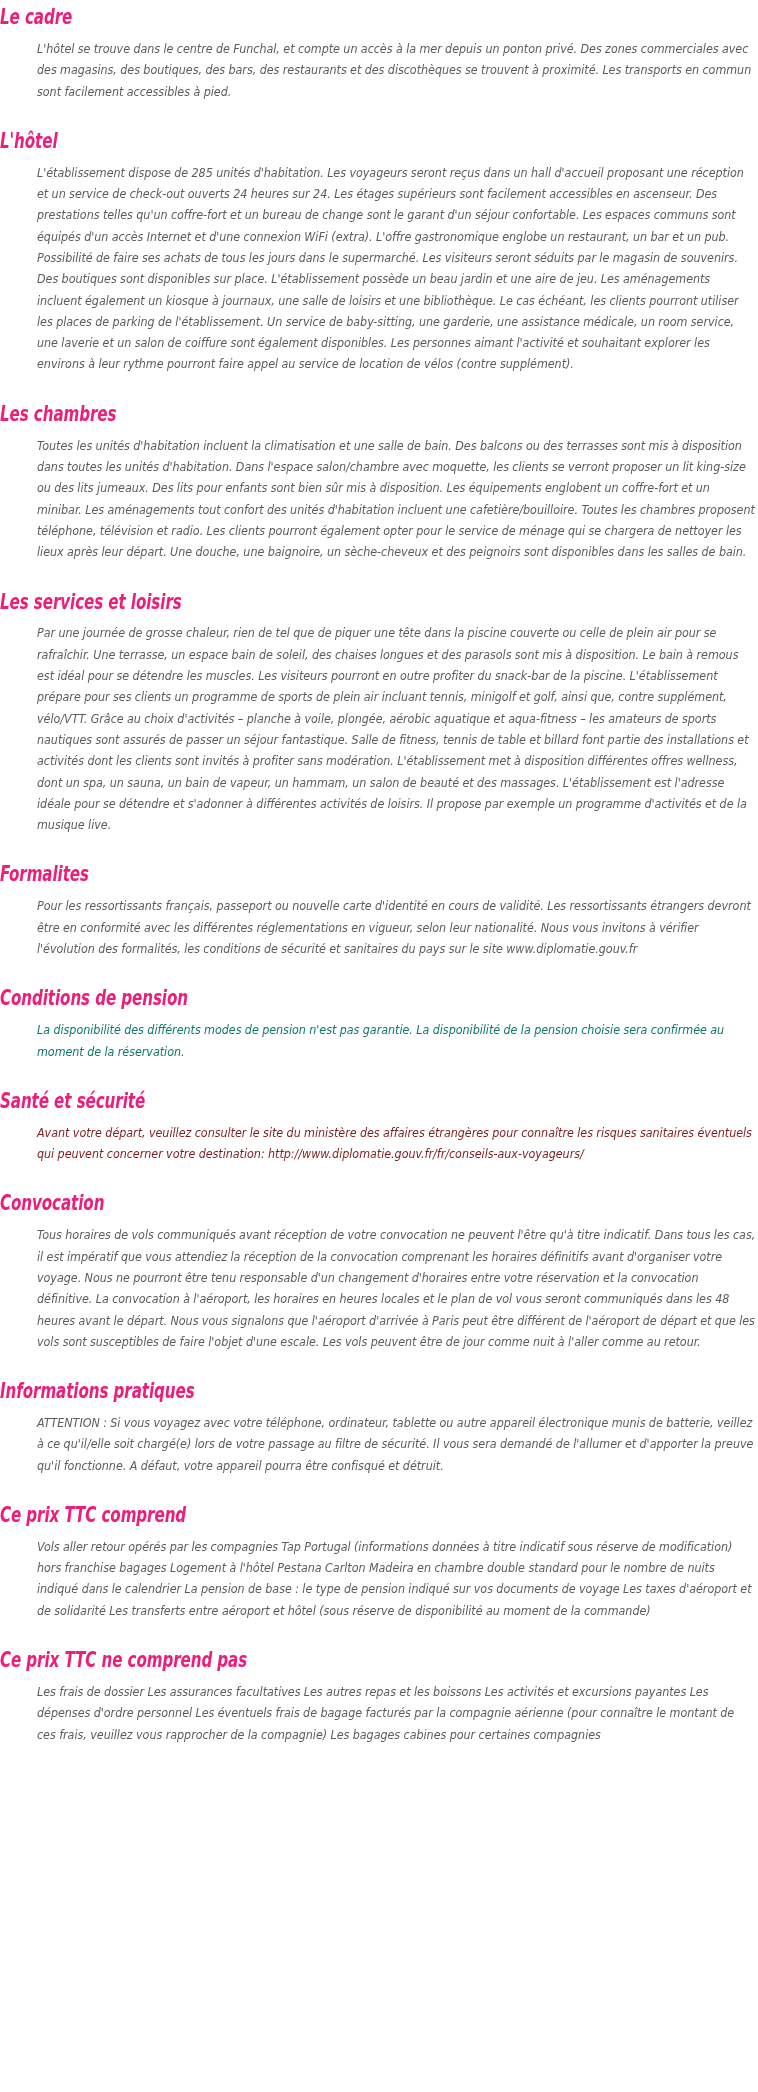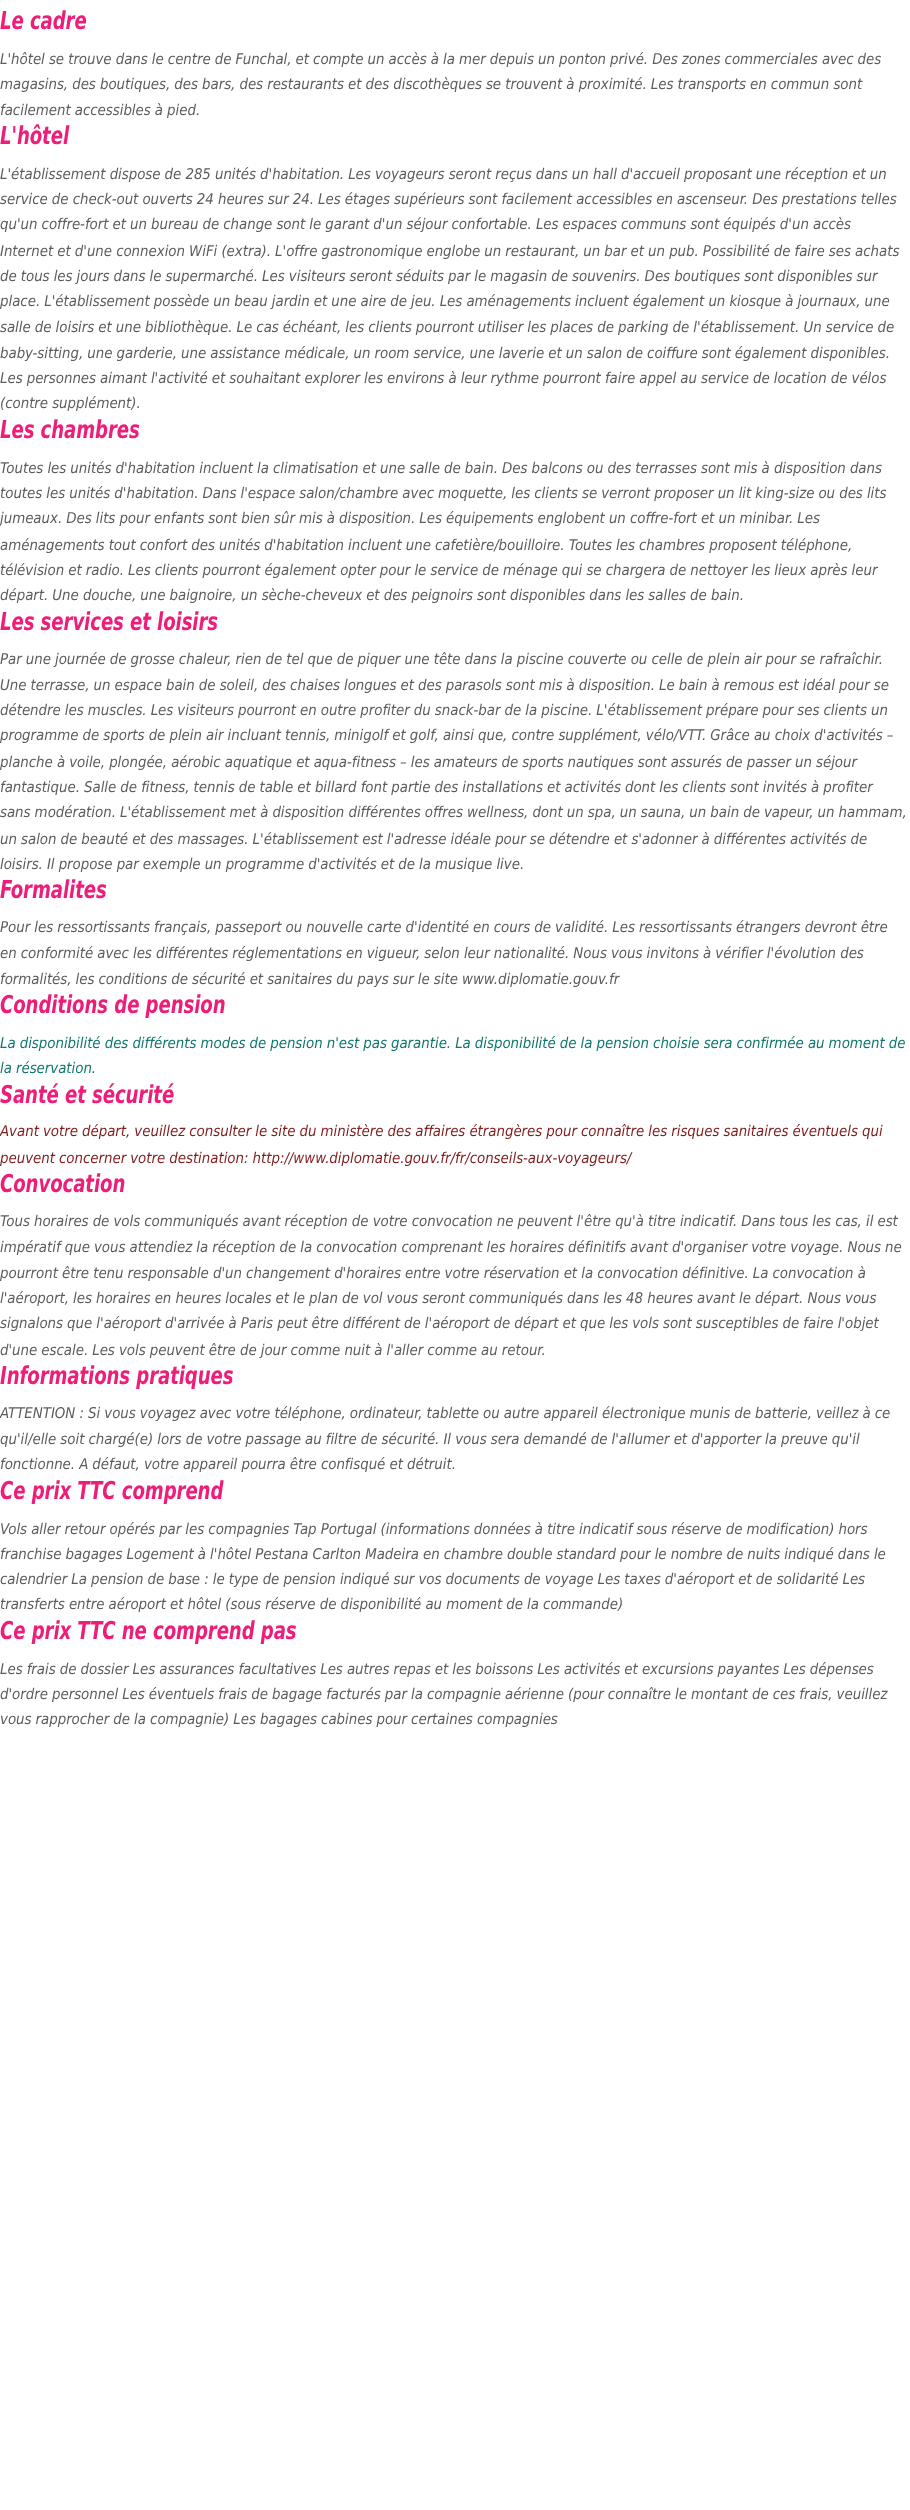--- a/index.html
+++ b/index.html
@@ -41,23 +41,25 @@
     font-family: "DejaVu Sans Condensed", "Liberation Sans Narrow", "Liberation Sans", sans-serif;
     font-size: 12.4px;
     line-height: 21.3px;
     font-style: italic;
     font-weight: 400;
     color: #5c5c5e;
     margin: 0;
     text-align: left;
     letter-spacing: -0.02px;
     word-spacing: -0.1px;
+    padding-left: 37px;
   }
   
   .section + .section {
+    margin-top: 28px;
   }
   
   .section:first-child {
     margin-top: 6px;
   }
 </style>
 </head>
 <body style="background: rgb(255, 255, 255);">
 
 <div class="page">

